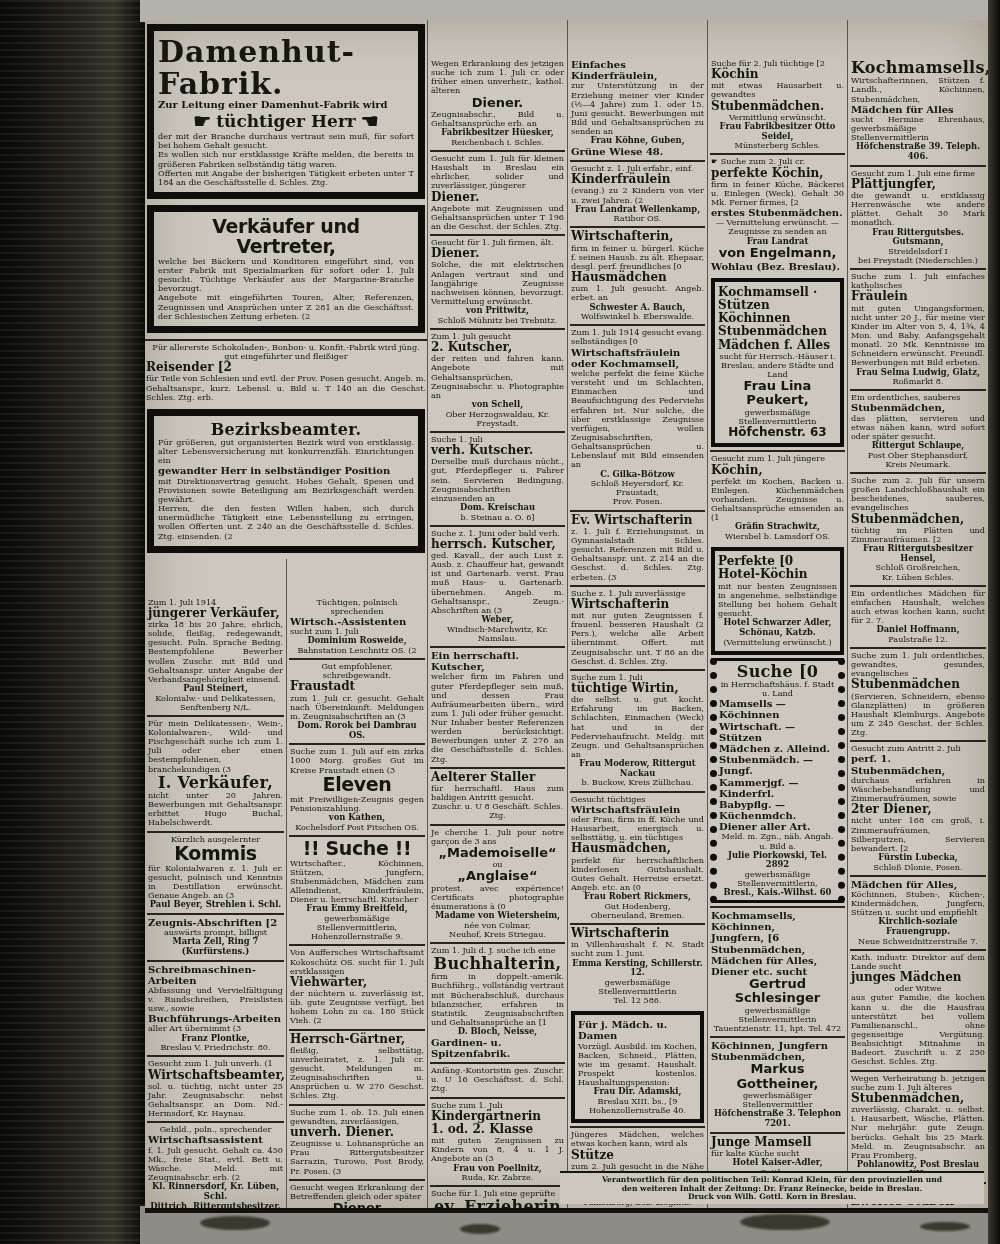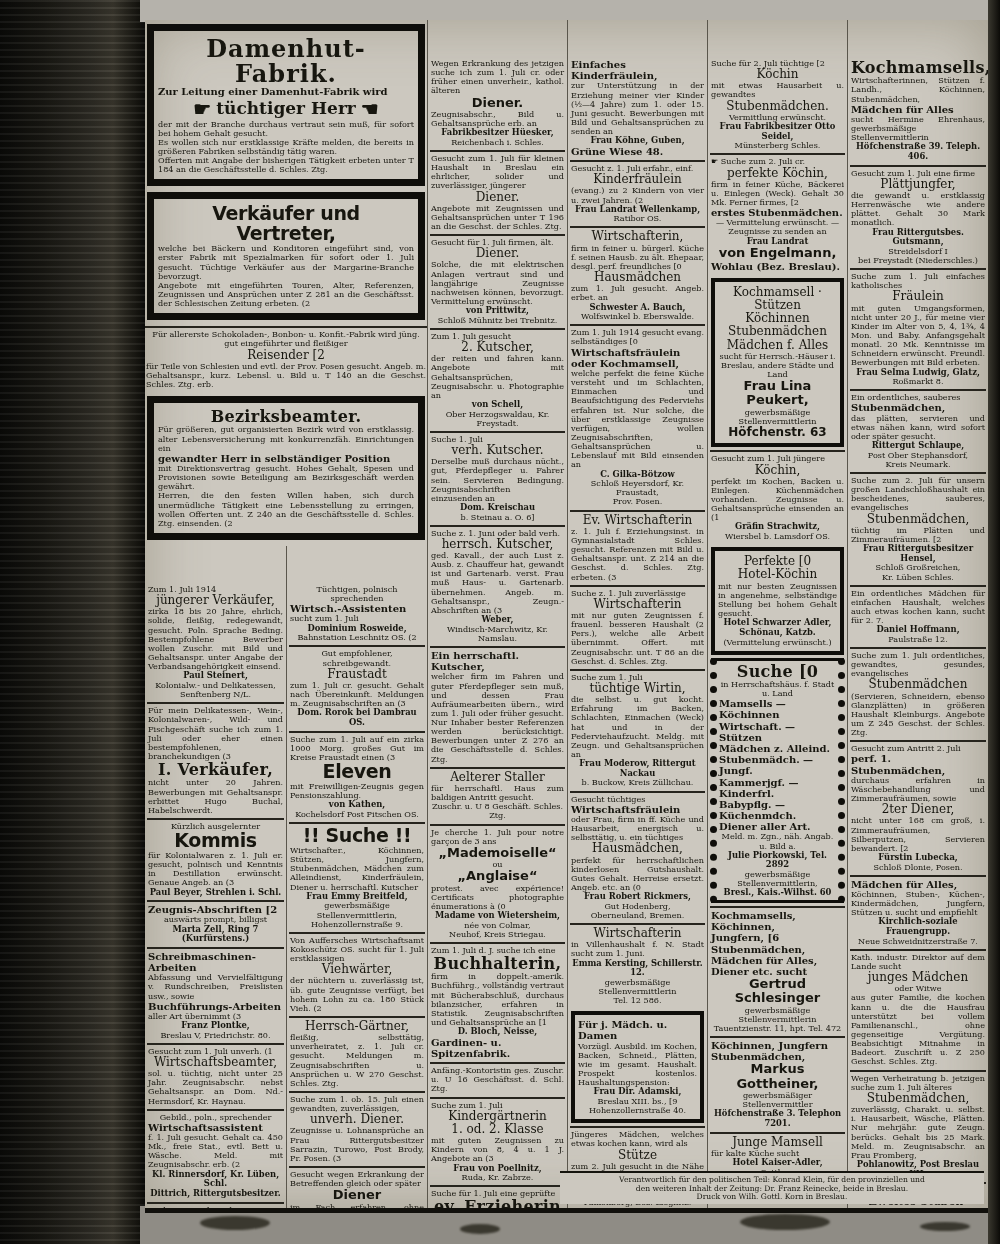--- a/index.html
+++ b/index.html
@@ -27,33 +27,33 @@
   .ad:first-child{border-top:none;margin-top:37px;}
   .ad.box{border:4px solid #0f0e0a;margin:3px 1px;padding:4px 3px;}
   .ad.bigbox{border:7px solid #0f0e0a;margin:4px 2px 6px;padding:5px 4px;}
   .ad.dotted{border-left:7px dotted #0f0e0a;border-right:7px dotted #0f0e0a;
              border-top:3px solid #0f0e0a;border-bottom:3px solid #0f0e0a;margin:3px 0;padding:2px 2px;}
   .ln{margin:0;}
   .b{font-size:8.1px;line-height:1.13;text-align:justify;}
   .c{font-size:8.1px;line-height:1.13;text-align:center;}
   .sig{font-size:8.4px;line-height:1.15;text-align:center;font-weight:bold;}
   .f1{font-size:16px;line-height:1.08;text-align:center;font-weight:bold;letter-spacing:.3px;}
-  .f2{font-size:12px;line-height:1.1;text-align:center;font-weight:normal;}
+  .f2{font-size:12px;line-height:1.1;font-weight:bold;}
   .f3{font-size:10px;line-height:1.12;text-align:left;font-weight:bold;}
   .g1{font-family:"DejaVu Sans",sans-serif;font-size:19px;line-height:1.05;text-align:center;
       font-weight:bold;letter-spacing:-.4px;}
   .g2{font-family:"DejaVu Sans",sans-serif;font-size:13px;line-height:1.1;text-align:center;font-weight:bold;}
   .g3{font-family:"DejaVu Sans",sans-serif;font-size:12px;line-height:1.12;text-align:center;font-weight:bold;}
-  .dh{font-size:24px;line-height:1.05;text-align:center;font-weight:bold;letter-spacing:1px;}
+  .dh{font-size:30px;line-height:1.05;text-align:left;font-weight:bold;letter-spacing:1px;}
   .hands{font-size:17px;line-height:1.1;text-align:center;font-weight:bold;display:flex;
          align-items:center;justify-content:center;gap:5px;}
   .hands .hand{font-size:20px;}
   .footer{position:absolute;right:4px;bottom:4px;width:420px;background:#ccc8bf;
           border-top:2px solid #15140e;padding:3px 2px 2px;z-index:5;}
-  .footer .c{font-size:7.6px;font-weight:normal;}
+  .footer .c{font-size:7.6px;font-weight:bold;}
 </style>
 </head>
 <body>
 
 <div class="stage">
   <div class="gutter"></div>
   <div class="top-strip"></div>
   <div class="bottom-strip">
       <div class="blot" style="left: 60px; top: 10px; width: 70px; height: 14px;"></div>
       <div class="blot" style="left: 320px; top: 18px; width: 40px; height: 10px;"></div>

